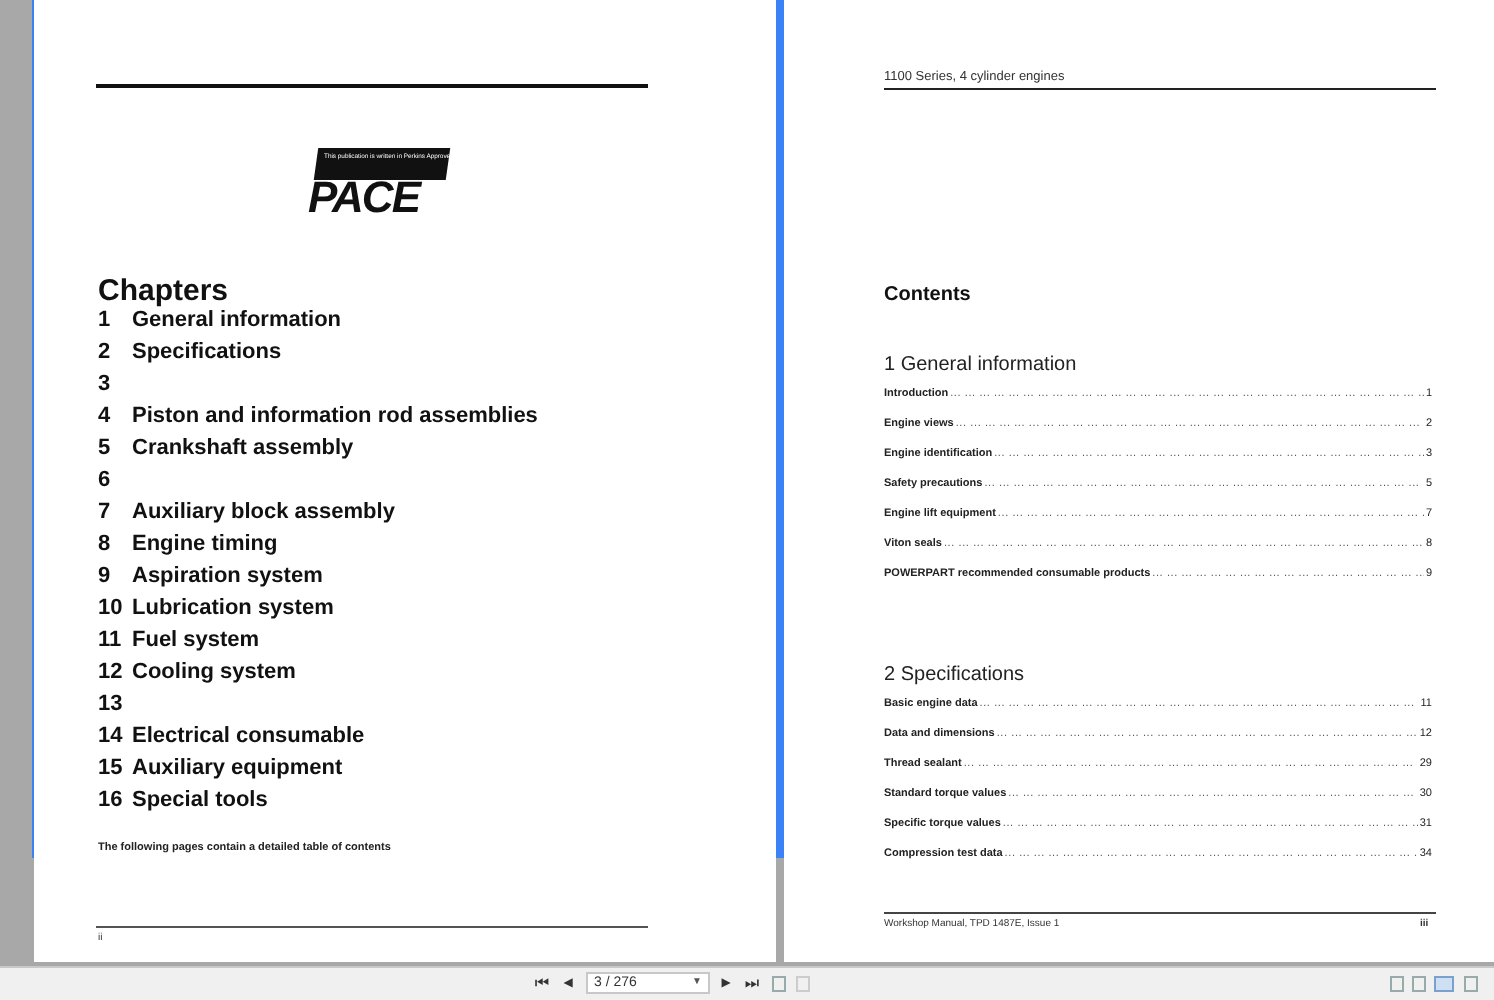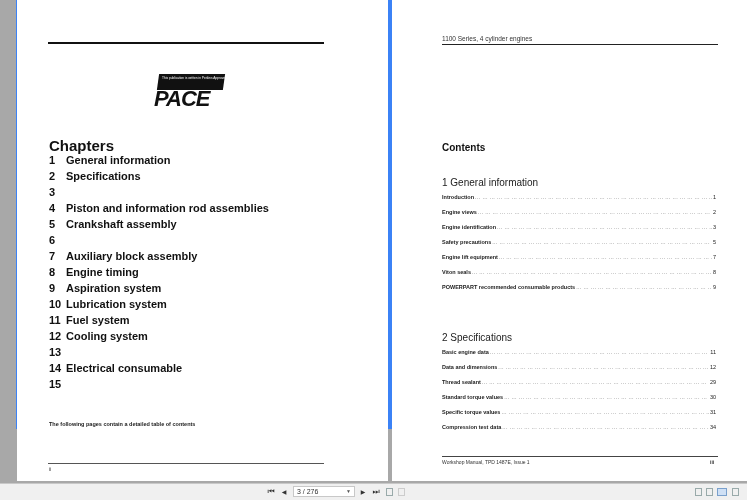--- a/index.html
+++ b/index.html
@@ -137,20 +137,25 @@
       </li>
     <li class="chapter-item">
         <span class="chapter-num">13</span>
       </li>
     <li class="chapter-item">
         <span class="chapter-num">14</span>
         <span>Electrical consumable</span>
       </li>
     <li class="chapter-item">
         <span class="chapter-num">15</span>
+        <span>Auxiliary equipment</span>
+      </li>
+    <li class="chapter-item">
+        <span class="chapter-num">16</span>
+        <span>Special tools</span>
       </li>
   </ul>
   <div class="lp-note">The following pages contain a detailed table of contents</div>
   <div class="lp-botline"></div>
   <div class="lp-pagenum">ii</div>
 
   <div class="page page-right"></div>
   <div class="rp-header">1100 Series, 4 cylinder engines</div>
   <div class="rp-topline"></div>
   <div class="rp-title">Contents</div>

